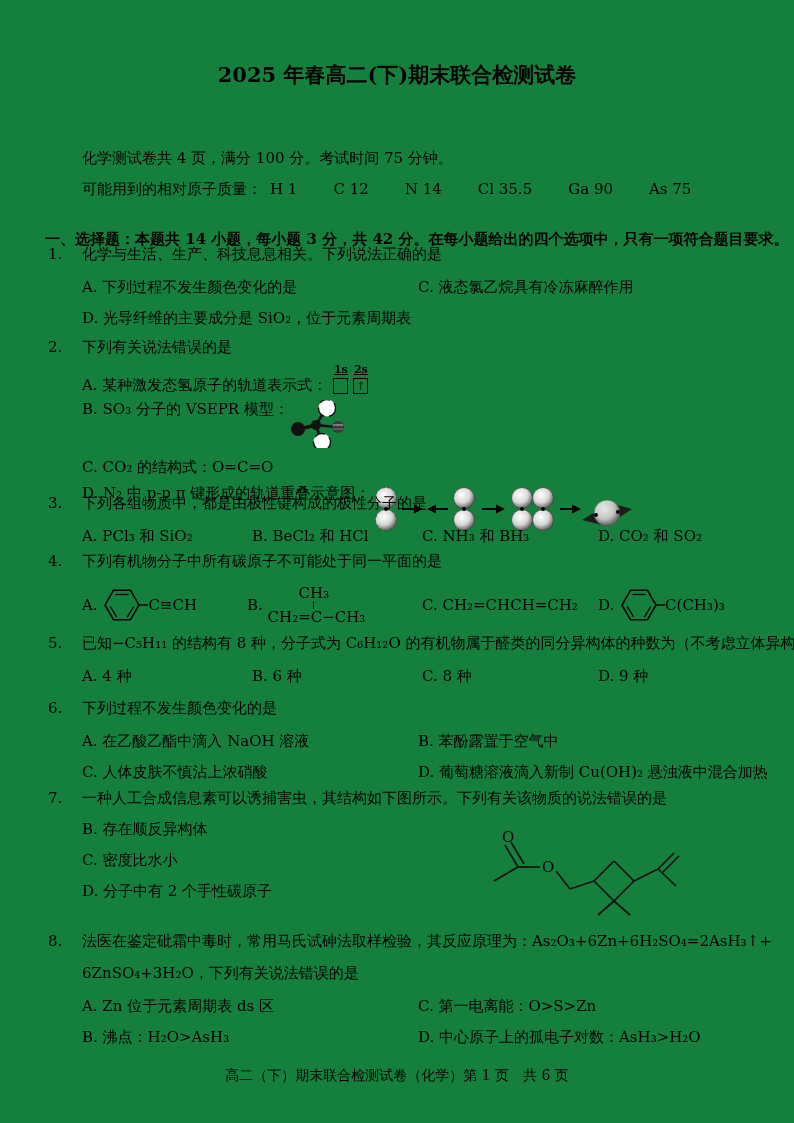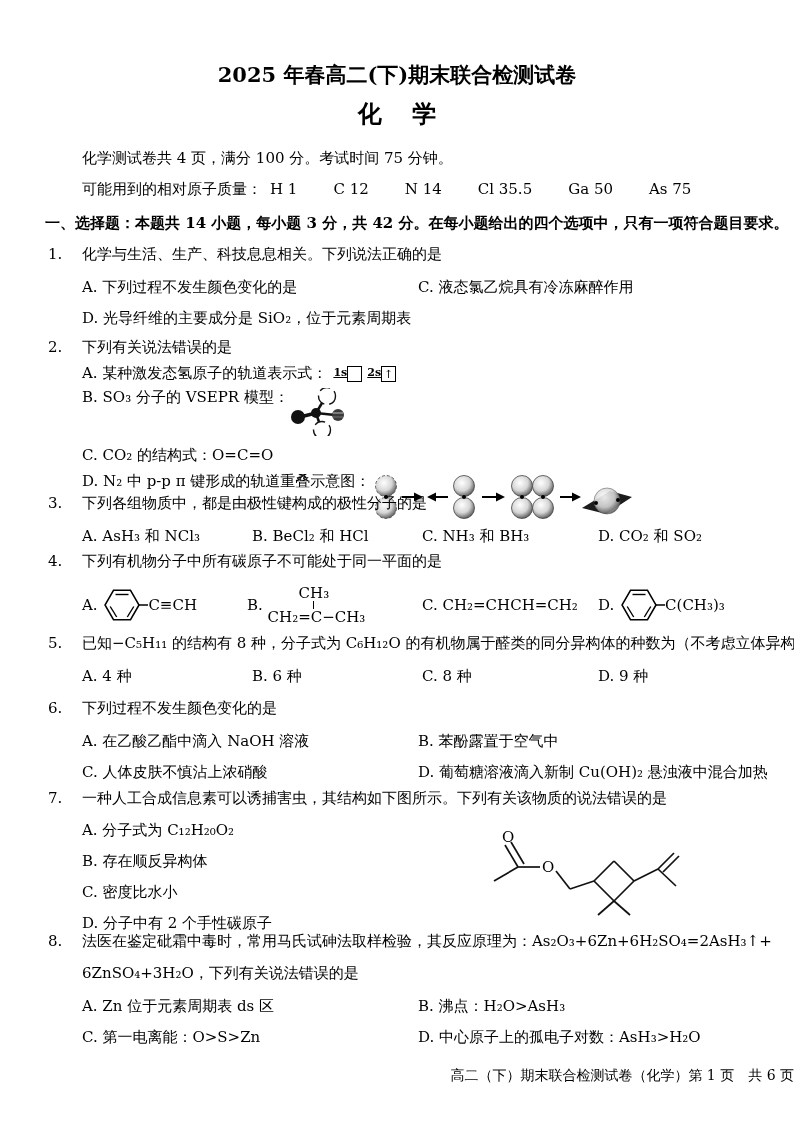--- a/index.html
+++ b/index.html
@@ -1,70 +1,69 @@
 <!DOCTYPE html>
 <html><head>
 <meta charset="utf-8">
 <style>
   * { box-sizing: border-box; margin: 0; padding: 0; }
   html,body { background:#888; }
   body { font-family: "DejaVu Serif", "Liberation Serif", serif; }
   .page {
     position: relative; width: 794px; height: 1123px;
-    margin: 0 auto; background: #ffffff; color:#000;
+    margin: 0 auto; background: #15803d; color:#000;
     font-size: 15px; line-height: 18px; overflow: hidden;
   }
   .abs { position: absolute; }
   .title { left:0; right:0; top:66px; text-align:center; font-size:21px; font-weight:bold; }
   .subject { left:0; right:0; top:105px; text-align:center; font-size:24px; font-weight:bold; word-spacing:22px; }
   .info1 { left:82px; top:149px; white-space:nowrap; }
   .masses { left:82px; top:180px; display:flex; white-space:nowrap; }
   .masses span { margin-right:36px; }
   .masses .label { margin-right:8px; }
-  .section-header { left:45px; top:214px; width:720px; font-weight:bold; white-space:nowrap; }
+  .section-header { left:45px; top:230px; width:720px; font-weight:bold; white-space:nowrap; }
   .q { left:0; width:794px; padding-left:48px; }
   .qhead { display:flex; }
   .qnum { width:34px; flex:none; }
   .qstem { white-space:nowrap; }
   .opts2 { display:grid; grid-template-columns:336px auto; margin:15px 0 0 34px; row-gap:13px; white-space:nowrap; }
   .opts4 { display:grid; grid-template-columns:170px 170px 176px auto; margin:15px 0 0 34px; white-space:nowrap; }
   .vopt { margin:12px 0 0 34px; display:flex; white-space:nowrap; }
   .vopt.tall { align-items:flex-end; }
   
   .orbitals { display:inline-flex; margin-left:6px; }
-  .orb-col { display:inline-flex; flex-direction:row; align-items:center; margin-right:5px; }
+  .orb-col { display:inline-flex; flex-direction:column; align-items:center; margin-right:5px; }
   .orb-label { font-size:11px; line-height:12px; text-decoration:underline; font-weight:bold; }
   .orb-box { width:15px; height:16px; border:1.6px solid #000; margin-top:2px;
              display:flex; align-items:center; justify-content:center; font-size:11px; line-height:11px; }
   
   .stackmol { display:inline-flex; flex-direction:column; }
   .stack-top { margin-left:31px; line-height:15px; }
   .stack-bond { width:1.4px; height:8px; background:#000; margin-left:45px; }
   .stack-main { line-height:16px; }
   .molrow { display:flex; align-items:center; white-space:nowrap; }
   .q7wrap { position:relative; }
   .q7struct { position:absolute; left:488px; top:26px; }
-  .footer { left:0; right:0; top:1066px; text-align:right; font-size:14px; }
+  .footer { left:0; right:0; top:1066px; text-align:center; font-size:14px; }
   svg text { font-family:"DejaVu Serif","Liberation Serif",serif; }
 </style>
 </head>
 <body>
 
 <div class="page">
 
   <div class="abs title">2025 年春高二(下)期末联合检测试卷</div>
-  <div class="abs subject">化 学</div>
   <div class="abs info1">化学测试卷共 4 页，满分 100 分。考试时间 75 分钟。</div>
   <div class="abs masses">
     <span class="label">可能用到的相对原子质量：</span>
     <span>H 1</span>
     <span>C 12</span>
     <span>N 14</span>
     <span>Cl 35.5</span>
-    <span>Ga 50</span>
+    <span>Ga 90</span>
     <span>As 75</span>
   </div>
   <div class="abs section-header">一、选择题：本题共 14 小题，每小题 3 分，共 42 分。在每小题给出的四个选项中，只有一项符合题目要求。</div>
 
   <div class="abs q" style="top:245px">
     <div class="qhead">
       <span class="qnum">1.</span>
       <span class="qstem">化学与生活、生产、科技息息相关。下列说法正确的是</span>
     </div>
     <div class="opts2">
@@ -155,21 +154,21 @@
       </svg>
     </div>
   </div>
 
   <div class="abs q" style="top:494px">
     <div class="qhead">
       <span class="qnum">3.</span>
       <span class="qstem">下列各组物质中，都是由极性键构成的极性分子的是</span>
     </div>
     <div class="opts4">
-      <span>A. AsH₃ 和 NCl₃</span>
+      <span>A. PCl₃ 和 SiO₂</span>
       <span>B. BeCl₂ 和 HCl</span>
       <span>C. NH₃ 和 BH₃</span>
       <span>D. CO₂ 和 SO₂</span>
     </div>
   </div>
 
   <div class="abs q" style="top:552px">
     <div class="qhead">
       <span class="qnum">4.</span>
       <span class="qstem">下列有机物分子中所有碳原子不可能处于同一平面的是</span>
@@ -235,23 +234,20 @@
       <span>C. 人体皮肤不慎沾上浓硝酸</span>
       <span>D. 葡萄糖溶液滴入新制 Cu(OH)₂ 悬浊液中混合加热</span>
     </div>
   </div>
 
   <div class="abs q q7wrap" style="top:789px">
     <div class="qhead">
       <span class="qnum">7.</span>
       <span class="qstem">一种人工合成信息素可以诱捕害虫，其结构如下图所示。下列有关该物质的说法错误的是</span>
     </div>
-    <div class="vopt" style="margin-top:14px">
-        <span>A. 分子式为 C₁₂H₂₀O₂</span>
-      </div>
     <div class="vopt" style="margin-top:13px">
         <span>B. 存在顺反异构体</span>
       </div>
     <div class="vopt" style="margin-top:13px">
         <span>C. 密度比水小</span>
       </div>
     <div class="vopt" style="margin-top:13px">
         <span>D. 分子中有 2 个手性碳原子</span>
       </div>
     <svg class="q7struct" width="215" height="105" viewBox="0 0 215 105">
@@ -279,21 +275,21 @@
   </div>
 
   <div class="abs q" style="top:932px">
     <div class="qhead">
       <span class="qnum">8.</span>
       <span class="qstem">法医在鉴定砒霜中毒时，常用马氏试砷法取样检验，其反应原理为：As₂O₃+6Zn+6H₂SO₄=2AsH₃↑+</span>
     </div>
     <div style="margin:14px 0 0 34px; white-space:nowrap;">6ZnSO₄+3H₂O，下列有关说法错误的是</div>
     <div class="opts2">
       <span>A. Zn 位于元素周期表 ds 区</span>
+      <span>C. 第一电离能：O&gt;S&gt;Zn</span>
       <span>B. 沸点：H₂O&gt;AsH₃</span>
-      <span>C. 第一电离能：O&gt;S&gt;Zn</span>
       <span>D. 中心原子上的孤电子对数：AsH₃&gt;H₂O</span>
     </div>
   </div>
 
   <div class="abs footer">高二（下）期末联合检测试卷（化学）第 1 页　共 6 页</div>
 
 </div>
 
 </body></html>

